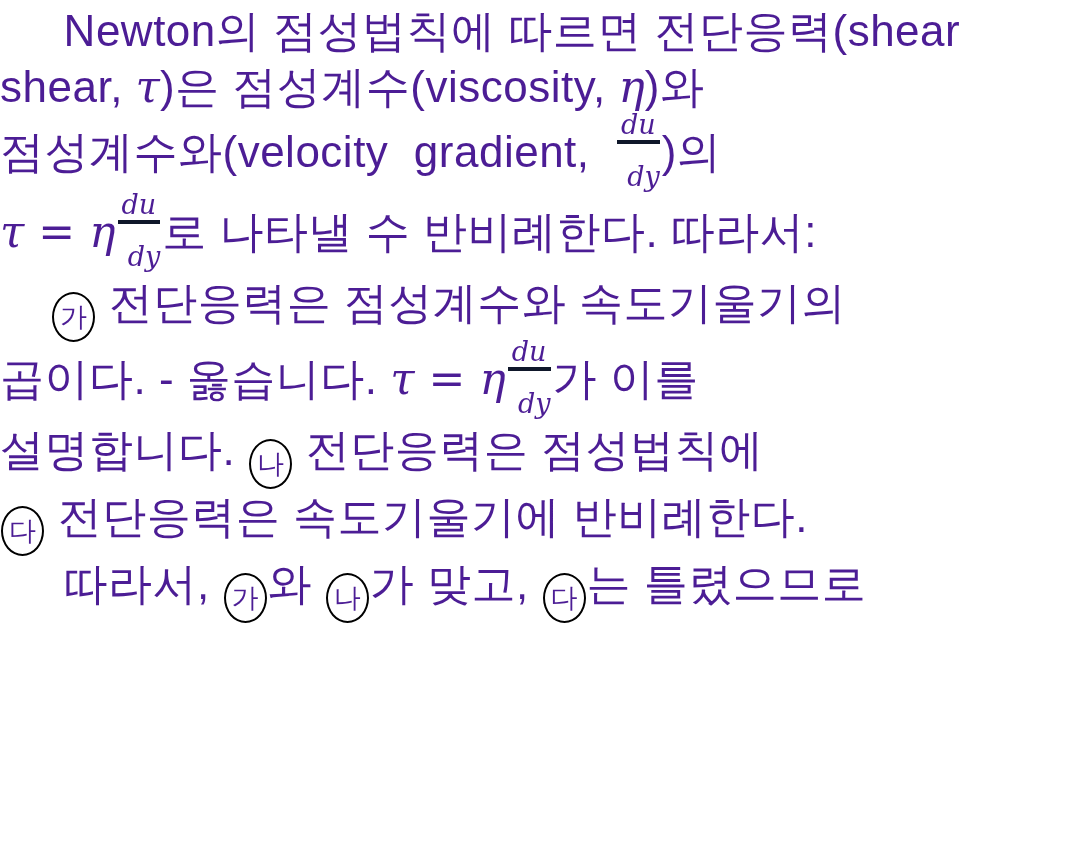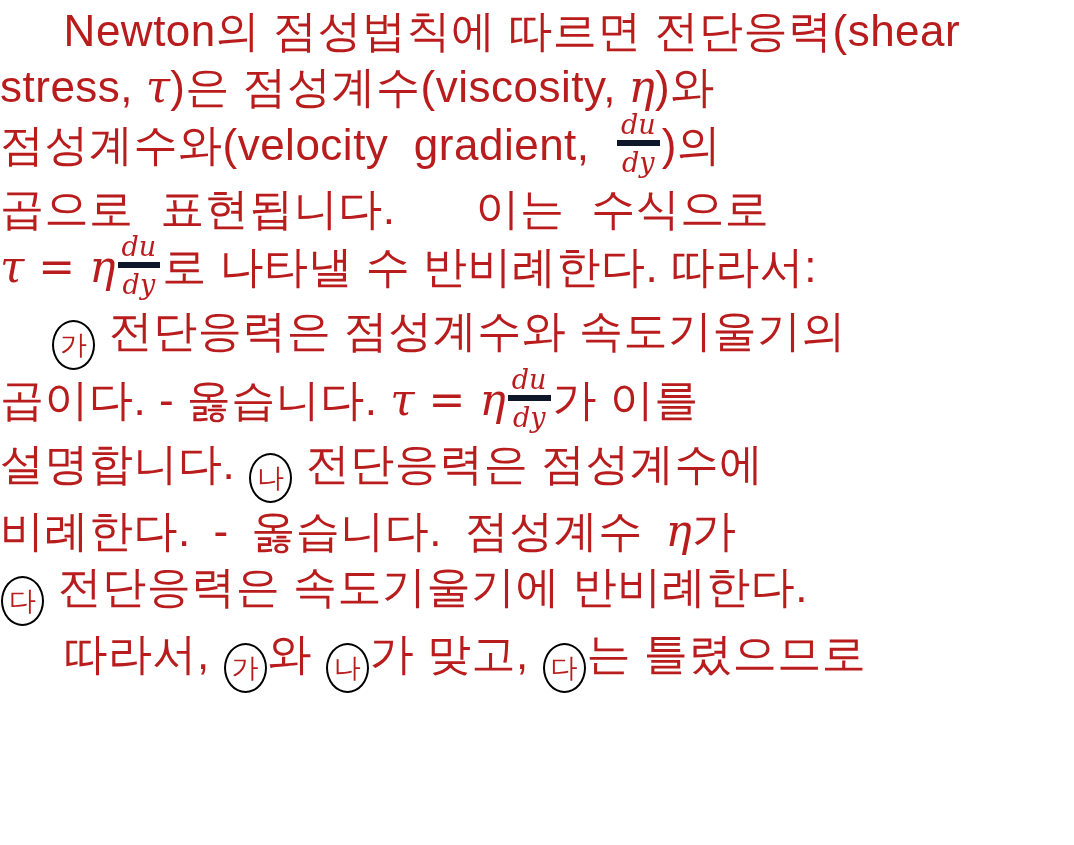--- a/index.html
+++ b/index.html
@@ -46,51 +46,50 @@
     font-family: "DejaVu Serif", "Liberation Serif", serif;
     font-style: italic;
     font-size: 27px;
     line-height: 1.04;
     letter-spacing: 0;
     transform: translateY(-4px);
     margin: 0 2px;
   }
   .frac .num {
     display: block;
-    border-bottom: 6px solid #0f172a;
+    border-bottom: 4px solid #0f172a;
     padding: 0 4px 1px 4px;
   }
   .frac .den {
     display: block;
-    padding-top: 3px;
+    padding-top: 19px;
+    text-align: right;
   }
   
   .circ {
     display: inline-flex;
     align-items: center;
     justify-content: center;
     box-sizing: border-box;
     width: 43px;
     height: 50px;
     border: 2.5px solid #000;
     border-radius: 50%;
     font-size: 27px;
     letter-spacing: 0;
     vertical-align: -8px;
     margin: 0 1px;
   }
 </style>
 </head>
 <body>
 
-<div class="doc" id="doc" style="background: rgb(255, 255, 255); color: #b91c1c;">
+<div class="doc" id="doc" style="background: rgb(255, 255, 255); color: #4c1d95;">
     <div class="line"><span>     Newton의 점성법칙에 따르면 전단응력(shear</span></div>
-    <div class="line"><span>stress, </span><span class="math">τ</span><span>)은 점성계수(viscosity, </span><span class="math">η</span><span>)와</span></div>
+    <div class="line"><span>shear, </span><span class="math">τ</span><span>)은 점성계수(viscosity, </span><span class="math">η</span><span>)와</span></div>
     <div class="line"><span>점성계수와(velocity  gradient,  </span><span class="frac"><span class="num">du</span><span class="den">dy</span></span><span>)의</span></div>
-    <div class="line xwide"><span>곱으로 표현됩니다.   이는 수식으로</span></div>
     <div class="line"><span class="math">τ = η</span><span class="frac"><span class="num">du</span><span class="den">dy</span></span><span>로 나타낼 수 반비례한다. 따라서:</span></div>
     <div class="line"><span>    </span><span class="circ">가</span><span> 전단응력은 점성계수와 속도기울기의</span></div>
     <div class="line"><span>곱이다. - 옳습니다. </span><span class="math">τ = η</span><span class="frac"><span class="num">du</span><span class="den">dy</span></span><span>가 이를</span></div>
-    <div class="line"><span>설명합니다. </span><span class="circ">나</span><span> 전단응력은 점성계수에</span></div>
-    <div class="line wide"><span>비례한다. - 옳습니다. 점성계수 </span><span class="math">η</span><span>가</span></div>
+    <div class="line"><span>설명합니다. </span><span class="circ">나</span><span> 전단응력은 점성법칙에</span></div>
     <div class="line"><span class="circ">다</span><span> 전단응력은 속도기울기에 반비례한다.</span></div>
     <div class="line"><span>     따라서, </span><span class="circ">가</span><span>와 </span><span class="circ">나</span><span>가 맞고, </span><span class="circ">다</span><span>는 틀렸으므로</span></div>
   </div>
 
 </body></html>

